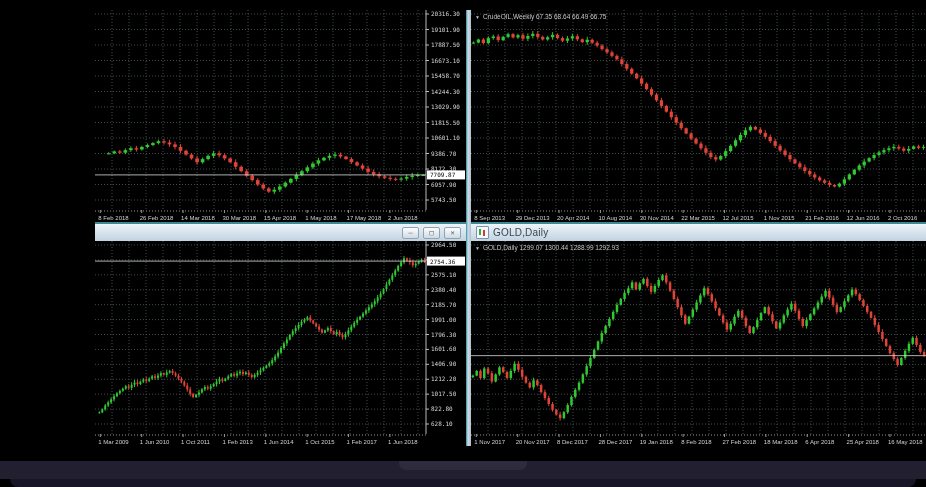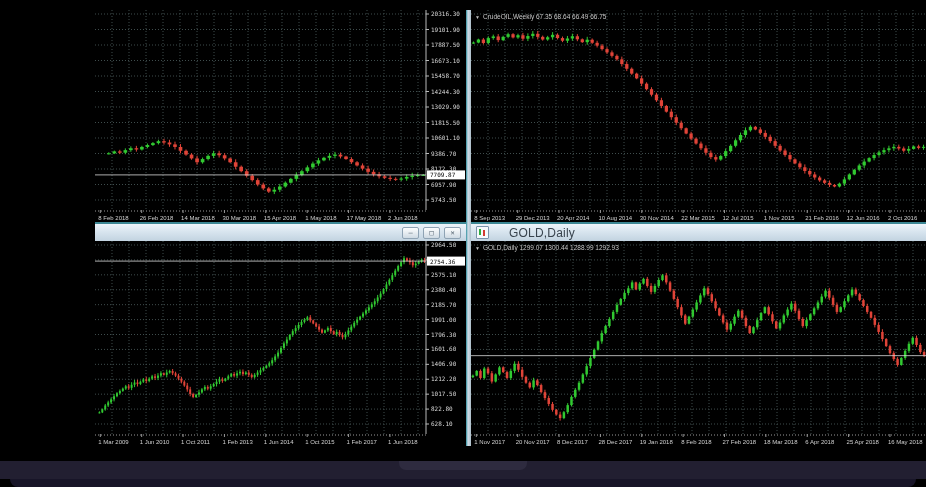--- a/index.html
+++ b/index.html
@@ -16,21 +16,21 @@
   .titlebar{position:absolute;top:212px;height:19px;box-sizing:border-box;
      border-top:2px solid #3c8794;
      background:linear-gradient(180deg,#eef5fb 0%,#d8e5ef 45%,#c2d3e0 100%);
      display:flex;align-items:center;}
   #tb-left{left:0;width:371px;justify-content:flex-end;padding-right:5px;}
   #tb-right{left:376px;width:455px;padding-left:5px;}
   .win-btn{width:17px;height:12px;margin-left:4px;border:1px solid #8fa3b4;border-radius:2px;
      background:linear-gradient(180deg,#fdfefe,#cfdae3);color:#4a5a68;
      font-size:7px;line-height:11px;text-align:center;font-family:"DejaVu Sans Mono",monospace;
      box-sizing:border-box;cursor:pointer;}
-  .tb-title{font-size:12px;color:#39444e;margin-left:20px;letter-spacing:.2px;}
+  .tb-title{font-size:10px;color:#39444e;margin-left:4px;letter-spacing:.2px;}
   .chart-icon{width:11px;height:11px;border:1px solid #7a94ac;background:#f6fafd;border-radius:1px;
      position:relative;flex:0 0 auto;}
   .chart-icon i{position:absolute;width:2px;}
   .chart-icon .c1{left:2px;top:2px;height:6px;background:#2fae3f;}
   .chart-icon .c2{left:6px;top:3px;height:6px;background:#d23c30;}
   .overlay-title{position:absolute;left:4px;top:3px;font-size:6.5px;color:#c6c6c6;
      display:flex;align-items:center;gap:3px;z-index:5;font-family:"Liberation Sans",sans-serif;}
   .dd-arrow{font-size:5px;color:#bdbdbd;}
   svg{display:block;}
   

